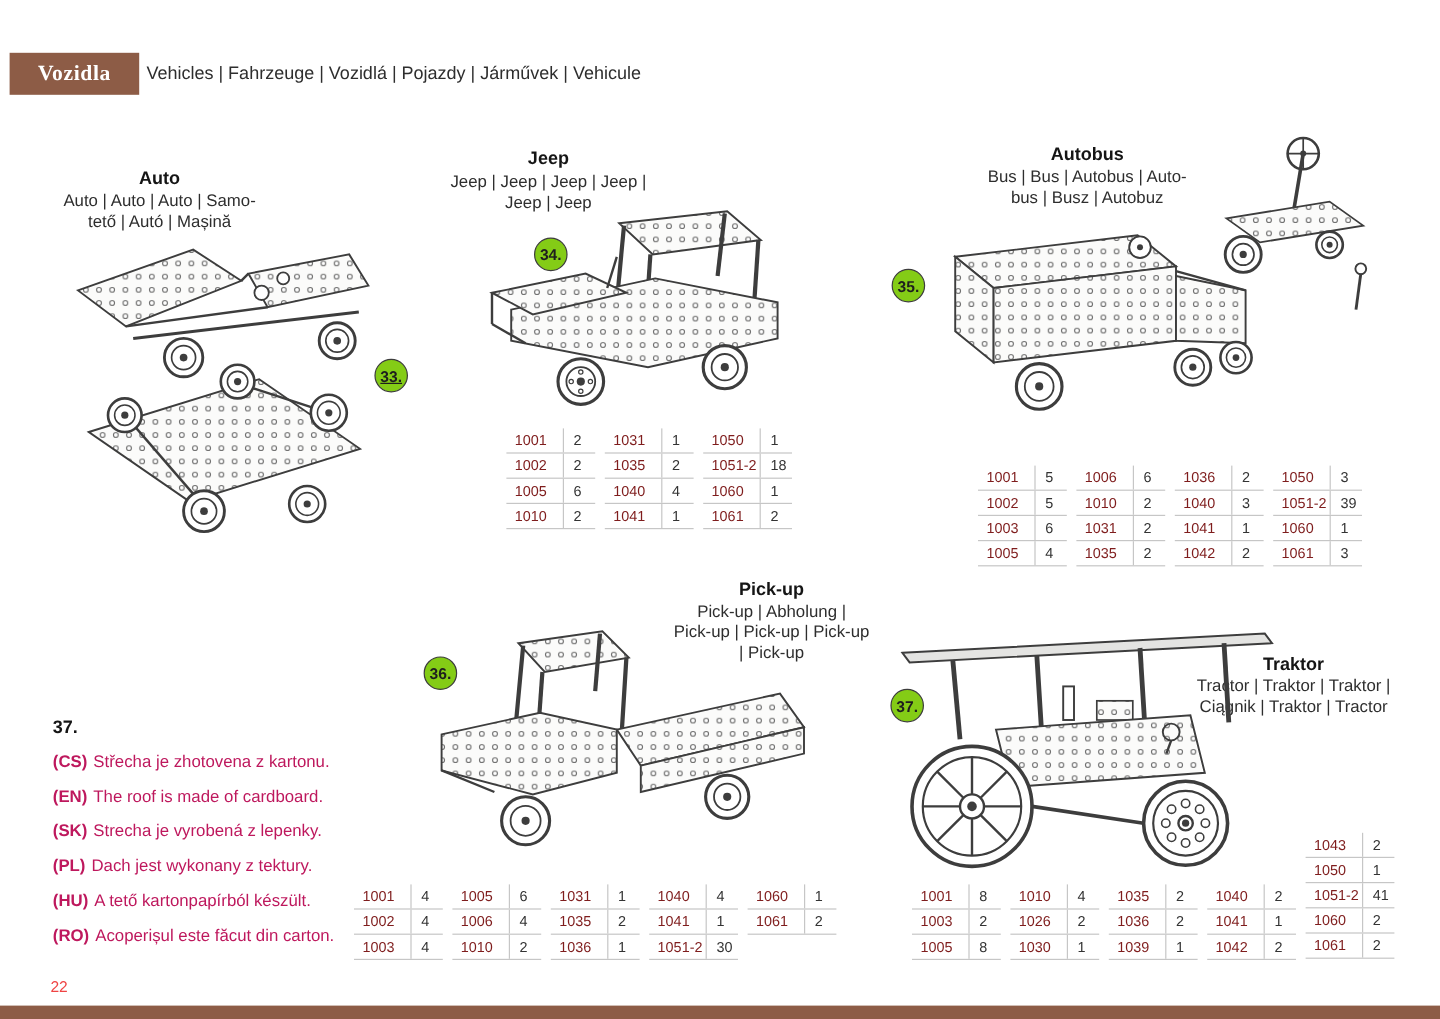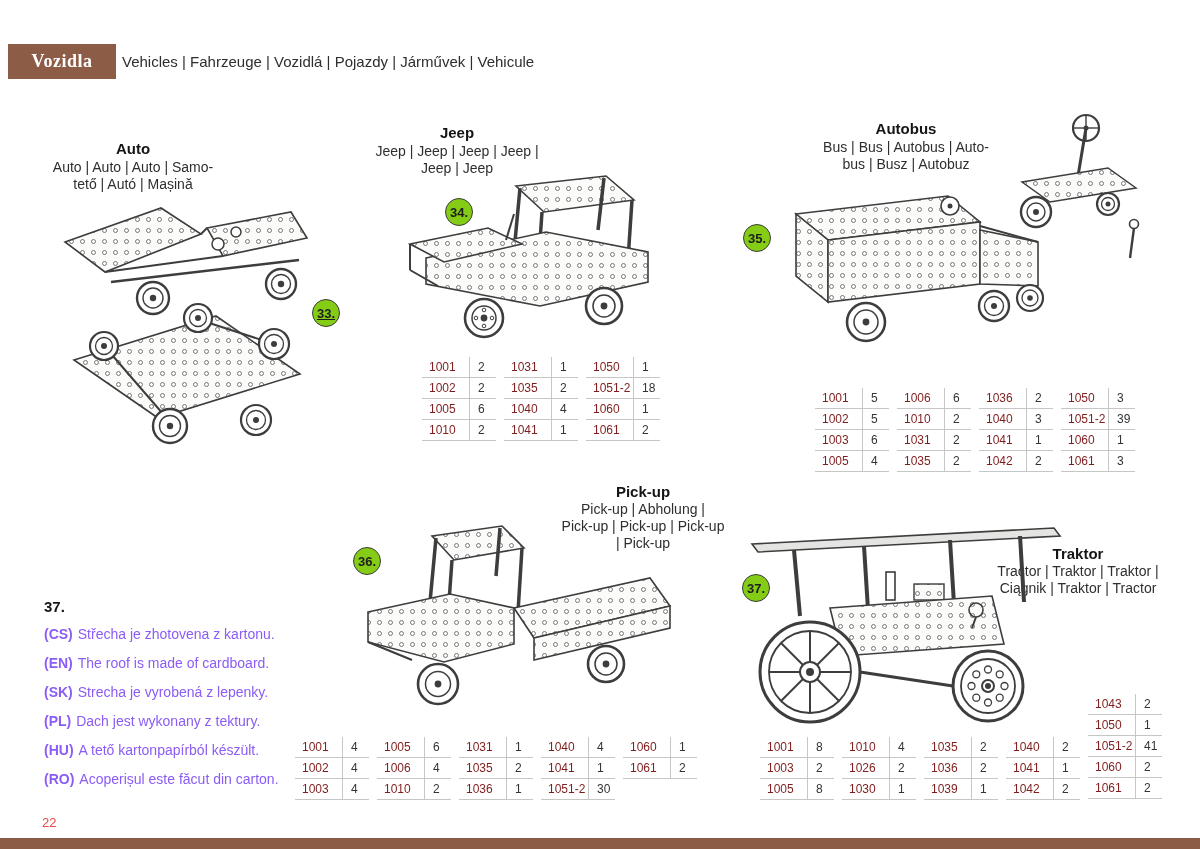--- a/index.html
+++ b/index.html
@@ -30,21 +30,21 @@
   
   .parts-table { display:flex; align-items:flex-start; }
   .pcol { margin-right:8px; }
   .prow { display:flex; border-bottom:1px solid #c6c6c6; }
   .part { width:48px; padding:3px 3px 3px 7px; border-right:1px solid #c6c6c6;
     font-size:12px; color:#7f1d1d; white-space:nowrap; }
   .qty { width:26px; padding:3px 0 3px 8px; font-size:12px; color:#333; }
 
   
   .note-number { font-weight:bold; font-size:15px; color:#151515; }
-  .note-line { font-size:14px; line-height:18px; margin-bottom:11px; color:#8b5cf6; }
+  .note-line { font-size:14px; line-height:18px; margin-bottom:11px; color:#be185d; }
   .note-tag { font-weight:bold; margin-right:5px; }
 
   .illus { display:block; }
 </style>
 </head>
 <body>
 
 <svg width="0" height="0" style="position:absolute" aria-hidden="true">
   <defs>
     <pattern id="ph" width="11" height="11" patternUnits="userSpaceOnUse">

